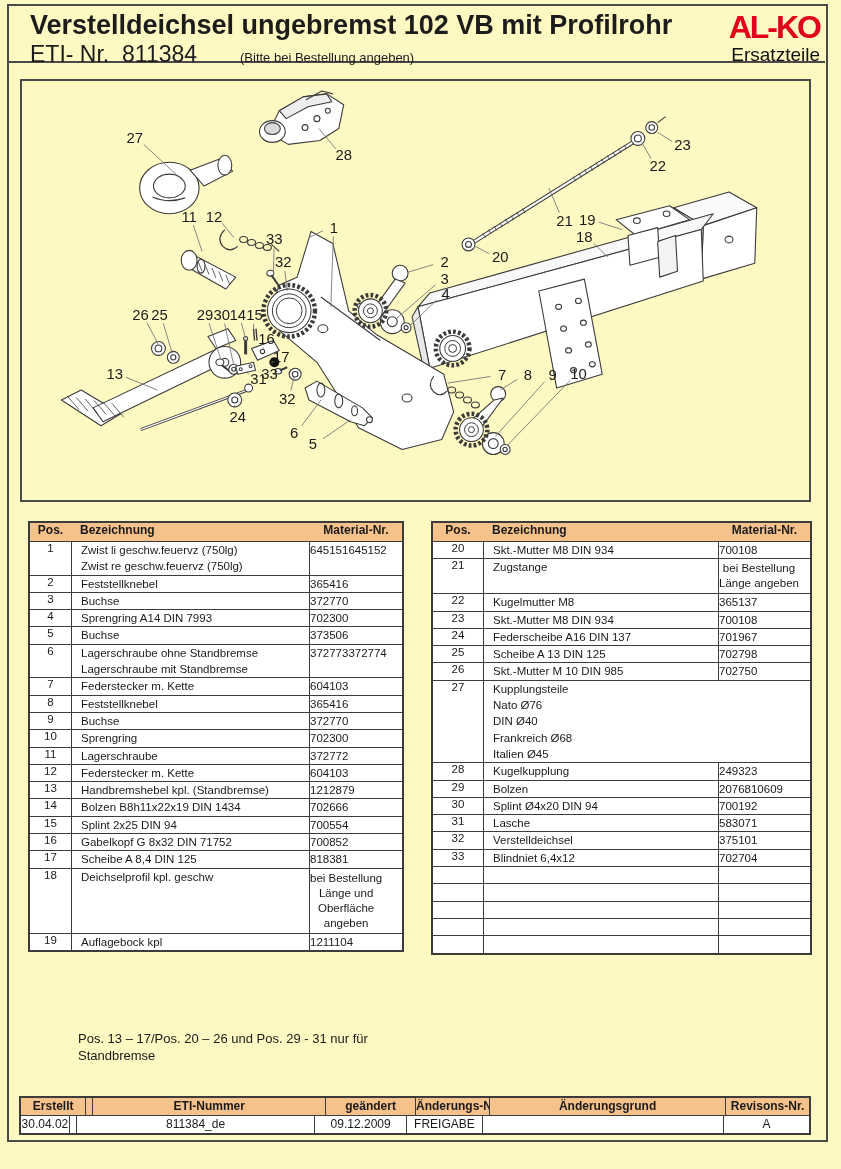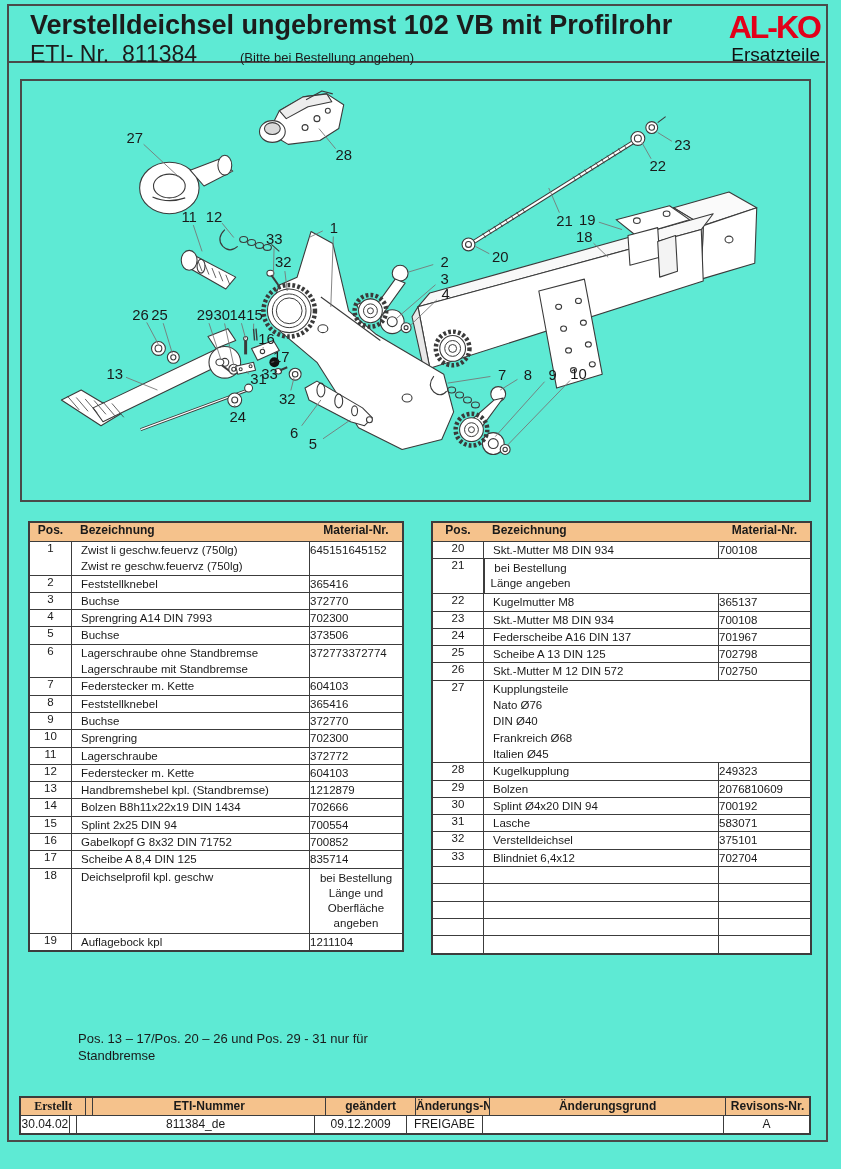--- a/index.html
+++ b/index.html
@@ -1,16 +1,16 @@
 <!DOCTYPE html>
 <html><head>
 <meta charset="utf-8">
 <style>
   html,body{margin:0;padding:0;background:#ffffff;}
-  #page{position:relative;width:841px;height:1169px;background:#5eead4;
+  #page{position:relative;width:841px;height:1169px;background:#fef9c3;
         font-family:"Liberation Sans", sans-serif;color:#1a1a1a;overflow:hidden;}
   
   .frame{position:absolute;left:7px;top:4px;width:817px;height:1134px;border:2px solid #4a4a4a;}
   .hrule{position:absolute;left:8px;top:61px;width:817px;height:2px;background:#4a4a4a;}
   
   .title{position:absolute;left:30px;top:10px;font-size:27px;font-weight:bold;color:#1c1c1c;white-space:nowrap;}
   .eti{position:absolute;left:30px;top:41px;font-size:23px;color:#1c1c1c;white-space:pre;}
   .etinote{position:absolute;left:240px;top:50px;font-size:13px;color:#1c1c1c;}
   .logo{position:absolute;left:688px;top:6px;width:132px;text-align:right;}
   .logo .alko{font-size:32px;font-weight:900;letter-spacing:-2px;line-height:42px;}
@@ -22,21 +22,21 @@
   .ptable{position:absolute;border:2px solid #3c3c3c;font-size:11.5px;background:#fff;box-sizing:border-box;}
   .phead{display:flex;background:#F5C28C;font-weight:bold;font-size:12px;border-bottom:1px solid #3c3c3c;height:18px;}
   .phead .hpos{text-align:center;}
   .phead .hname{flex:1;padding-left:9px;}
   .phead .hnr{text-align:center;}
   .pgroup{display:flex;border-bottom:1px solid #3c3c3c;}
   .pgroup:last-child{border-bottom:none;}
   .cpos{flex:none;border-right:1px solid #3c3c3c;text-align:center;}
   .cmid{flex:1;padding-left:9px;overflow:hidden;}
   .cnr{flex:none;border-left:1px solid #3c3c3c;text-align:center;display:flex;flex-direction:row;}
-  .cnr.vcenter{justify-content:center;}
+  .cnr.vcenter{justify-content:flex-start;}
   .pline{height:16.3px;line-height:16.3px;white-space:nowrap;overflow:hidden;}
   .nrmulti{white-space:pre-line;line-height:15px;padding:2px 0;font-size:11.5px;}
   #ltable{left:28px;top:521px;width:376px;}
   #ltable .cpos,#ltable .hpos{width:41px;}
   #ltable .cnr,#ltable .hnr{width:92px;}
   #rtable{left:431px;top:521px;width:381px;}
   #rtable .cpos,#rtable .hpos{width:50px;}
   #rtable .cnr,#rtable .hnr{width:91px;}
   
   .note{position:absolute;left:78px;top:1030px;font-size:13px;line-height:17px;white-space:pre-line;color:#1a1a1a;}
@@ -514,21 +514,21 @@
         <div class="cnr">
           <div class="pline">700852</div>
         </div>
       </div>
       <div class="pgroup">
         <div class="cpos">17</div>
         <div class="cmid">
           <div class="pline">Scheibe A 8,4 DIN 125</div>
         </div>
         <div class="cnr">
-          <div class="pline">835714</div>
+          <div class="pline">818381</div>
         </div>
       </div>
       <div class="pgroup">
         <div class="cpos">18</div>
         <div class="cmid">
           <div class="pline">Deichselprofil kpl. geschw</div>
         </div>
         <div class="cnr vcenter">
           <div class="nrmulti">bei Bestellung
 Länge und
@@ -556,20 +556,23 @@
         <div class="cpos">20</div>
         <div class="cmid">
           <div class="pline">Skt.-Mutter M8 DIN 934</div>
         </div>
         <div class="cnr">
           <div class="pline">700108</div>
         </div>
       </div>
       <div class="pgroup">
         <div class="cpos">21</div>
+        <div class="cmid">
+          <div class="pline">Zugstange</div>
+        </div>
         <div class="cnr vcenter">
           <div class="nrmulti">bei Bestellung
 Länge angeben</div>
         </div>
       </div>
       <div class="pgroup">
         <div class="cpos">22</div>
         <div class="cmid">
           <div class="pline">Kugelmutter M8</div>
         </div>
@@ -600,21 +603,21 @@
         <div class="cmid">
           <div class="pline">Scheibe A 13 DIN 125</div>
         </div>
         <div class="cnr">
           <div class="pline">702798</div>
         </div>
       </div>
       <div class="pgroup">
         <div class="cpos">26</div>
         <div class="cmid">
-          <div class="pline">Skt.-Mutter M 12 DIN 572</div>
+          <div class="pline">Skt.-Mutter M 10 DIN 985</div>
         </div>
         <div class="cnr">
           <div class="pline">702750</div>
         </div>
       </div>
       <div class="pgroup">
         <div class="cpos">27</div>
         <div class="cmid">
           <div class="pline">Kupplungsteile</div>
           <div class="pline">Nato Ø76</div>
@@ -722,21 +725,21 @@
           <div class="pline"></div>
         </div>
       </div>
     </div>
 
   <div class="note">Pos. 13 – 17/Pos. 20 – 26 und Pos. 29 - 31 nur für
 Standbremse</div>
 
   <div class="rev" id="revtable">
       <div class="revrow head">
-        <div class="revcell" style="width: 67px; font-family: Liberation Serif, serif;">Erstellt</div>
+        <div class="revcell" style="width: 67px;">Erstellt</div>
         <div class="revcell revspacer" style="width: 7px;"></div>
         <div class="revcell" style="width: 239px;">ETI-Nummer</div>
         <div class="revcell" style="width: 92px;">geändert</div>
         <div class="revcell" style="width: 76px;">Änderungs-Nr.</div>
         <div class="revcell" style="width: 242px;">Änderungsgrund</div>
         <div class="revcell" style="width: 85px;">Revisons-Nr.</div>
       </div>
       <div class="revrow ">
         <div class="revcell" style="width: 49px;">30.04.02</div>
         <div class="revcell revspacer" style="width: 7px;"></div>

